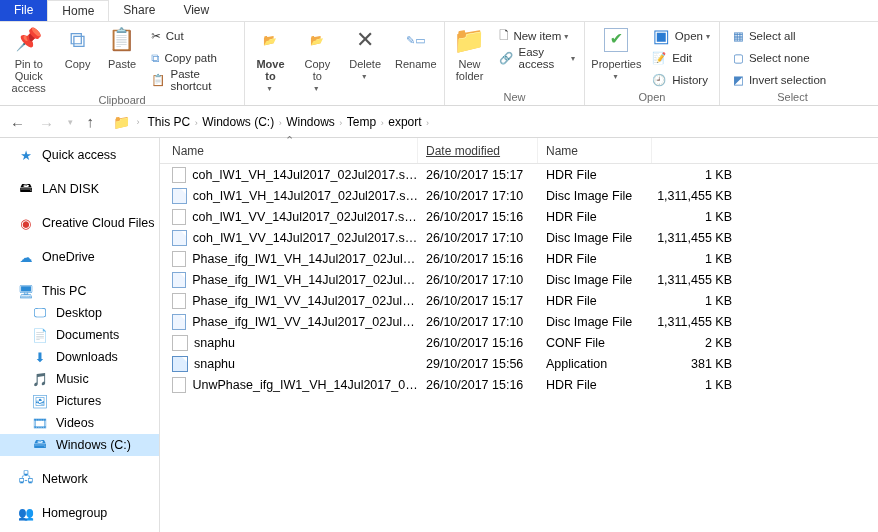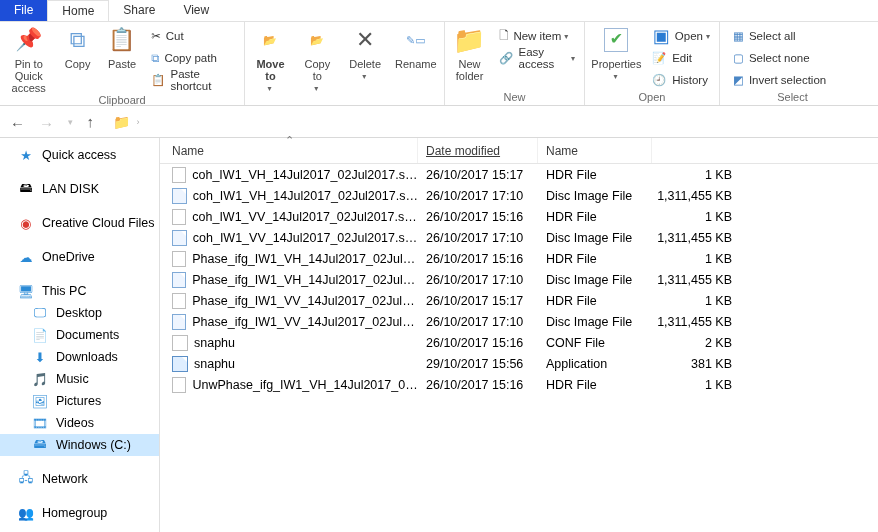--- a/index.html
+++ b/index.html
@@ -216,20 +216,21 @@
 </div>
 
 <div class="navbar">
   <span class="navbtn">←</span>
   <span class="navbtn disabled">→</span>
   <span class="navbtn disabled" style="font-size:9px">▾</span>
   <span class="navup">↑</span>
   <div class="addrbar">
     <span class="addrfoldicon">📁</span>
     <span class="addrsep">›</span>
+    <span id="crumbs"><span class="crumb">This PC</span><span class="addrsep"> › </span><span class="crumb">Windows (C:)</span><span class="addrsep"> › </span><span class="crumb">Windows</span><span class="addrsep"> › </span><span class="crumb">Temp</span><span class="addrsep"> › </span><span class="crumb">export</span><span class="addrsep"> › </span></span>
   </div>
 </div>
 
 <div class="main">
   <div class="navpane">
     <div class="navitem">
         <span class="navico" style="color:#2b8ad6">★</span>
         <span>Quick access</span>
       </div>
     <div class="navsp"></div>

